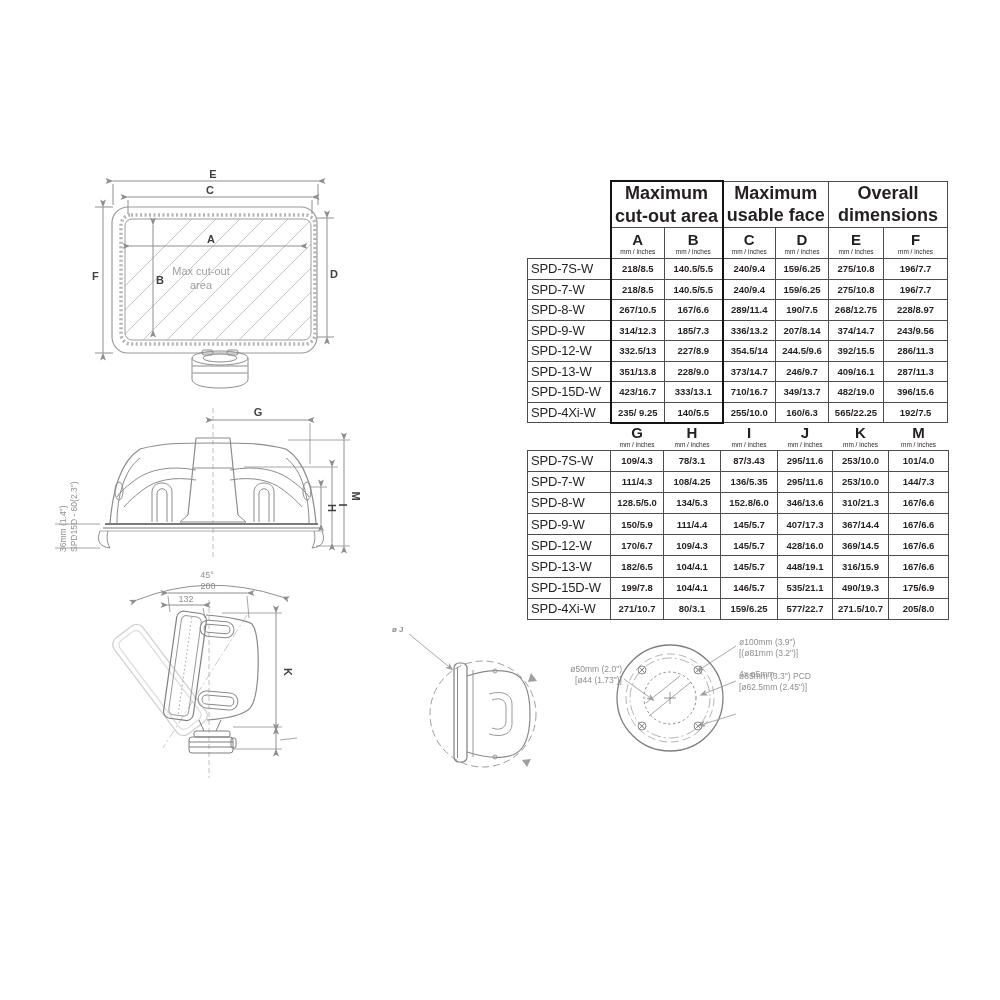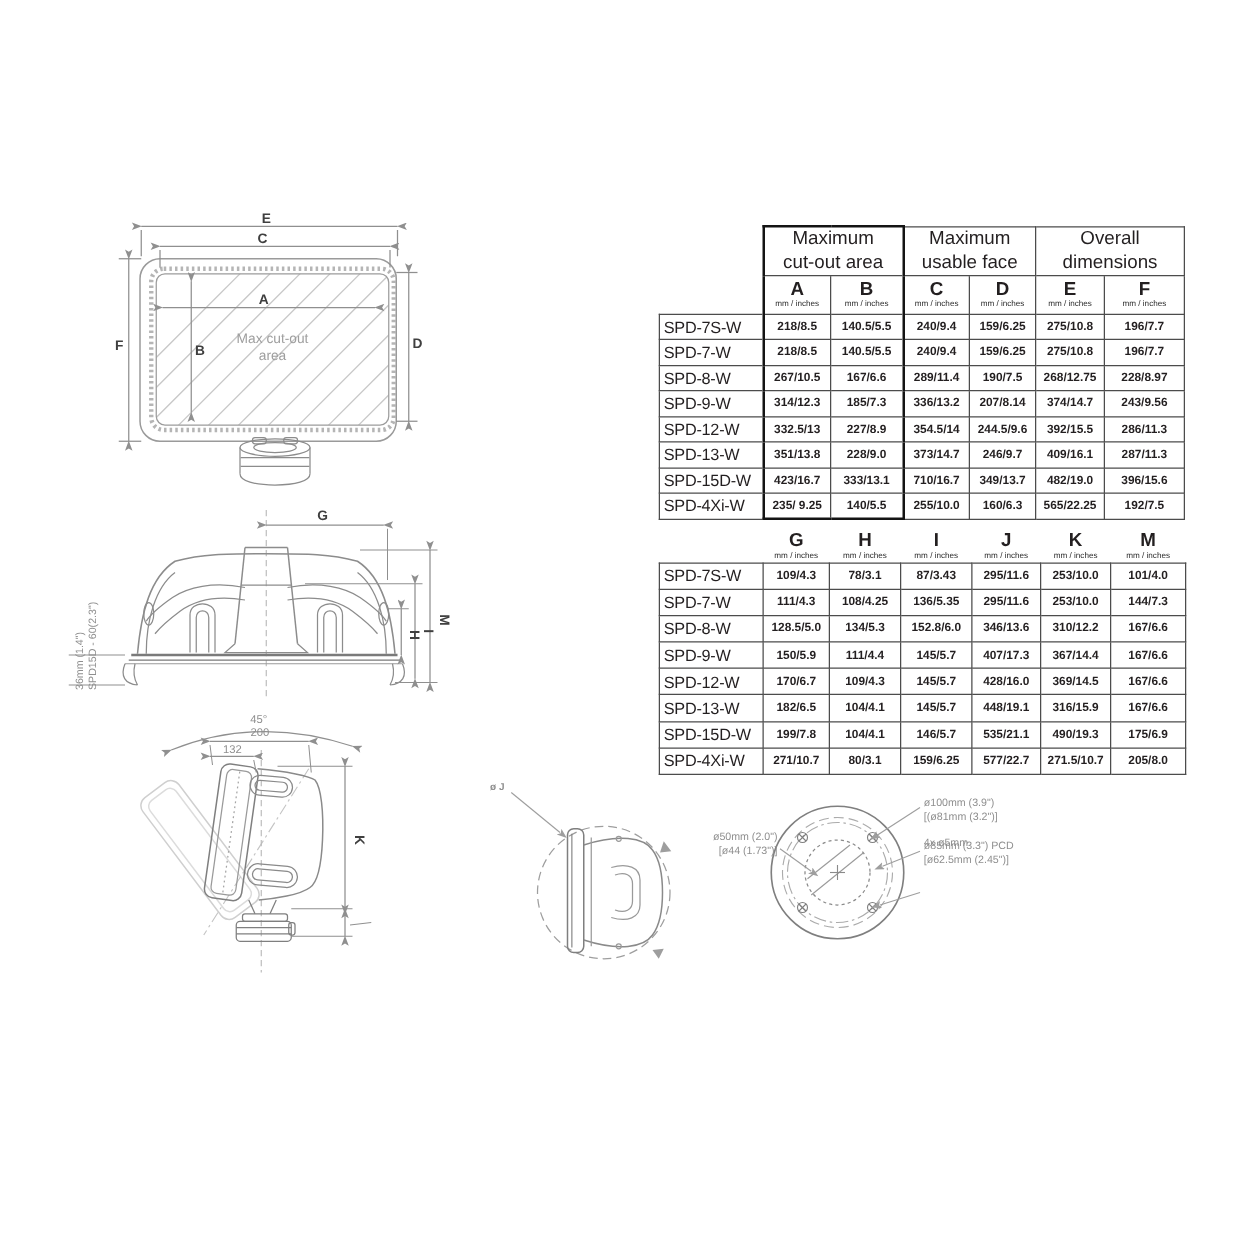--- a/index.html
+++ b/index.html
@@ -10,21 +10,21 @@
   .graytxt{font-family:"Liberation Sans",sans-serif;font-size:9px;fill:#8f8f8f;}
   .note{position:absolute;font-size:8.5px;line-height:11px;color:#8f8f8f;white-space:pre-line;}
   .center-label{position:absolute;font-size:11px;line-height:14px;color:#9e9e9e;text-align:center;white-space:pre-line;}
   .rotnote{position:absolute;left:58px;top:552px;width:102px;height:24px;
            transform:rotate(-90deg);transform-origin:0 0;
            font-size:8.5px;line-height:11px;color:#8f8f8f;white-space:pre-line;}
   
   .spec{position:absolute;border-collapse:collapse;table-layout:fixed;color:#231f20;}
   .spec td{border:1px solid #4c4c4c;padding:0;text-align:center;vertical-align:middle;overflow:hidden;}
   .spec td.nob{border:none;}
-  .ghead{font-weight:normal;font-size:15px;line-height:1.25;white-space:pre-line;}
+  .ghead{font-weight:bold;font-size:18px;line-height:1.25;white-space:pre-line;}
   .ghead.thickbox{border-top:2.5px solid #141414;border-left:2.5px solid #141414;border-right:2.5px solid #141414;}
   .letter{font-size:15px;font-weight:bold;line-height:16px;padding-top:1px;}
   .unit{font-size:6.5px;line-height:8px;color:#2b2b2b;}
   .spec td.model{text-align:left;font-size:13px;padding-left:3px;font-weight:normal;letter-spacing:-0.2px;}
   .spec td.val{font-size:9.5px;font-weight:bold;}
   .thickL{border-left:2.5px solid #141414 !important;}
   .thickR{border-right:2.5px solid #141414 !important;}
   .thickB{border-bottom:2.5px solid #141414 !important;}
 </style>
 </head>
@@ -93,21 +93,21 @@
         <line x1="192.5" y1="373" x2="247.5" y2="373"></line>
     </g>
 
     <text class="dimtxt" x="213" y="178" text-anchor="middle">E</text>
     <text class="dimtxt" x="210" y="194" text-anchor="middle">C</text>
     <text class="dimtxt" x="211" y="243" text-anchor="middle">A</text>
     <text class="dimtxt" x="156" y="284">B</text>
     <text class="dimtxt" x="92" y="280">F</text>
     <text class="dimtxt" x="330" y="278">D</text>
   </svg>
-  <div class="center-label" style="left:158px;top:264px;width:120px">Max cut-out
+  <div class="center-label" style="left:141px;top:264px;width:120px">Max cut-out
 area</div>
 
   <svg style="left:45px;top:405px" width="315" height="175" viewBox="45 405 315 175">
     <defs>
       <marker id="arR" markerUnits="userSpaceOnUse" markerWidth="9" markerHeight="7" refX="0.5" refY="3" orient="auto-start-reverse">
         <path d="M8,0 L0,3 L8,6 L6.2,3 Z" fill="#8f8f8f"></path>
       </marker>
     </defs>
     <line x1="213" y1="408" x2="213" y2="558" stroke="#b8b8b8" stroke-width="0.9" stroke-dasharray="5 3"></line>
     <g stroke="#8c8c8c" stroke-width="1.2" fill="none">
@@ -473,21 +473,21 @@
           <td class="val">295/11.6</td>
           <td class="val">253/10.0</td>
           <td class="val">144/7.3</td>
         </tr>
         <tr style="height: 21.2px;">
           <td class="model">SPD-8-W</td>
           <td class="val">128.5/5.0</td>
           <td class="val">134/5.3</td>
           <td class="val">152.8/6.0</td>
           <td class="val">346/13.6</td>
-          <td class="val">310/12.2</td>
+          <td class="val">310/21.3</td>
           <td class="val">167/6.6</td>
         </tr>
         <tr style="height: 21.2px;">
           <td class="model">SPD-9-W</td>
           <td class="val">150/5.9</td>
           <td class="val">111/4.4</td>
           <td class="val">145/5.7</td>
           <td class="val">407/17.3</td>
           <td class="val">367/14.4</td>
           <td class="val">167/6.6</td>

